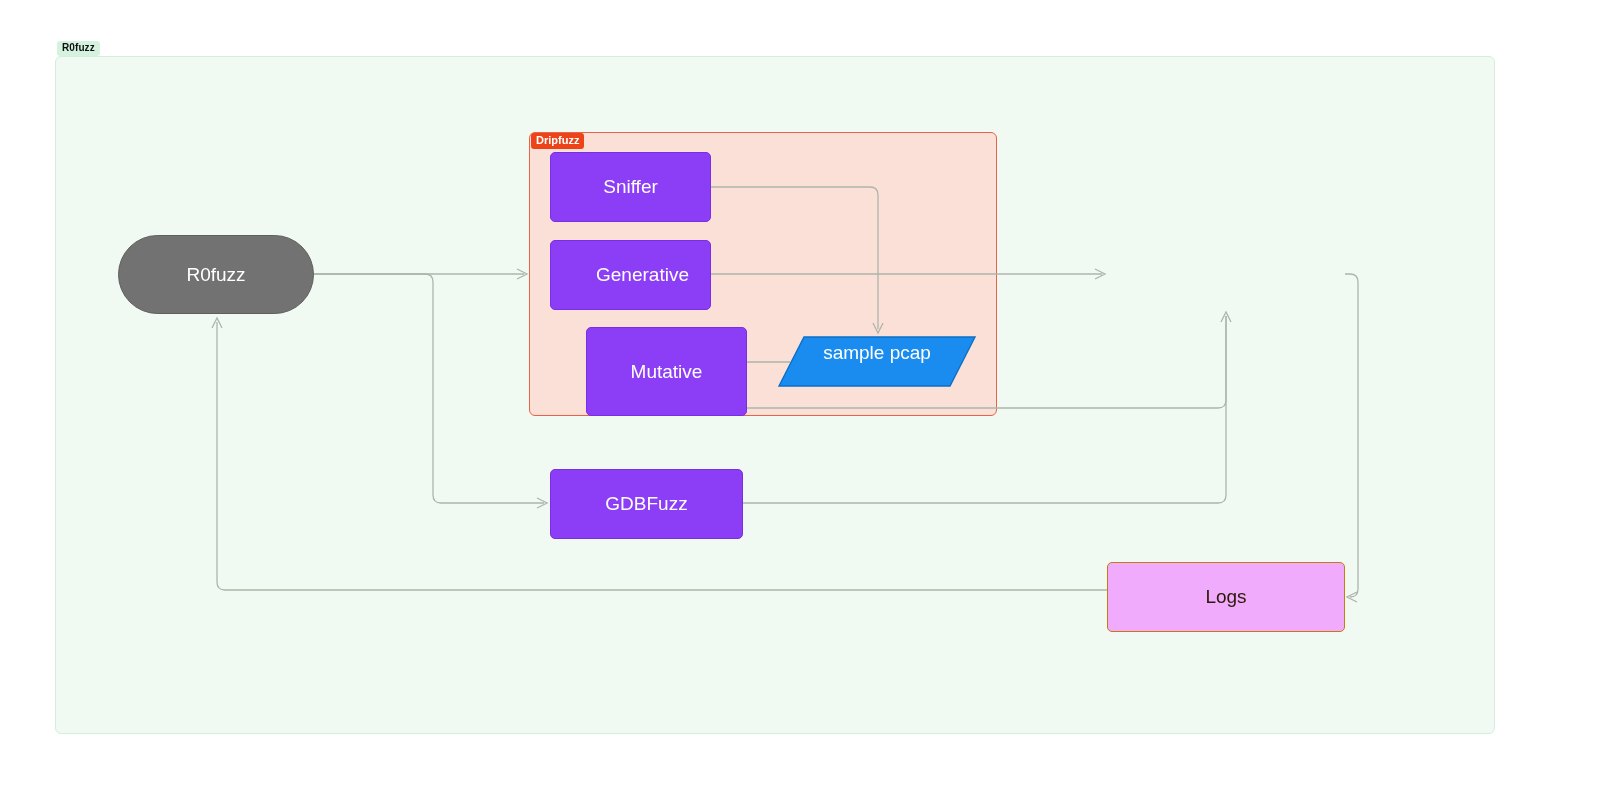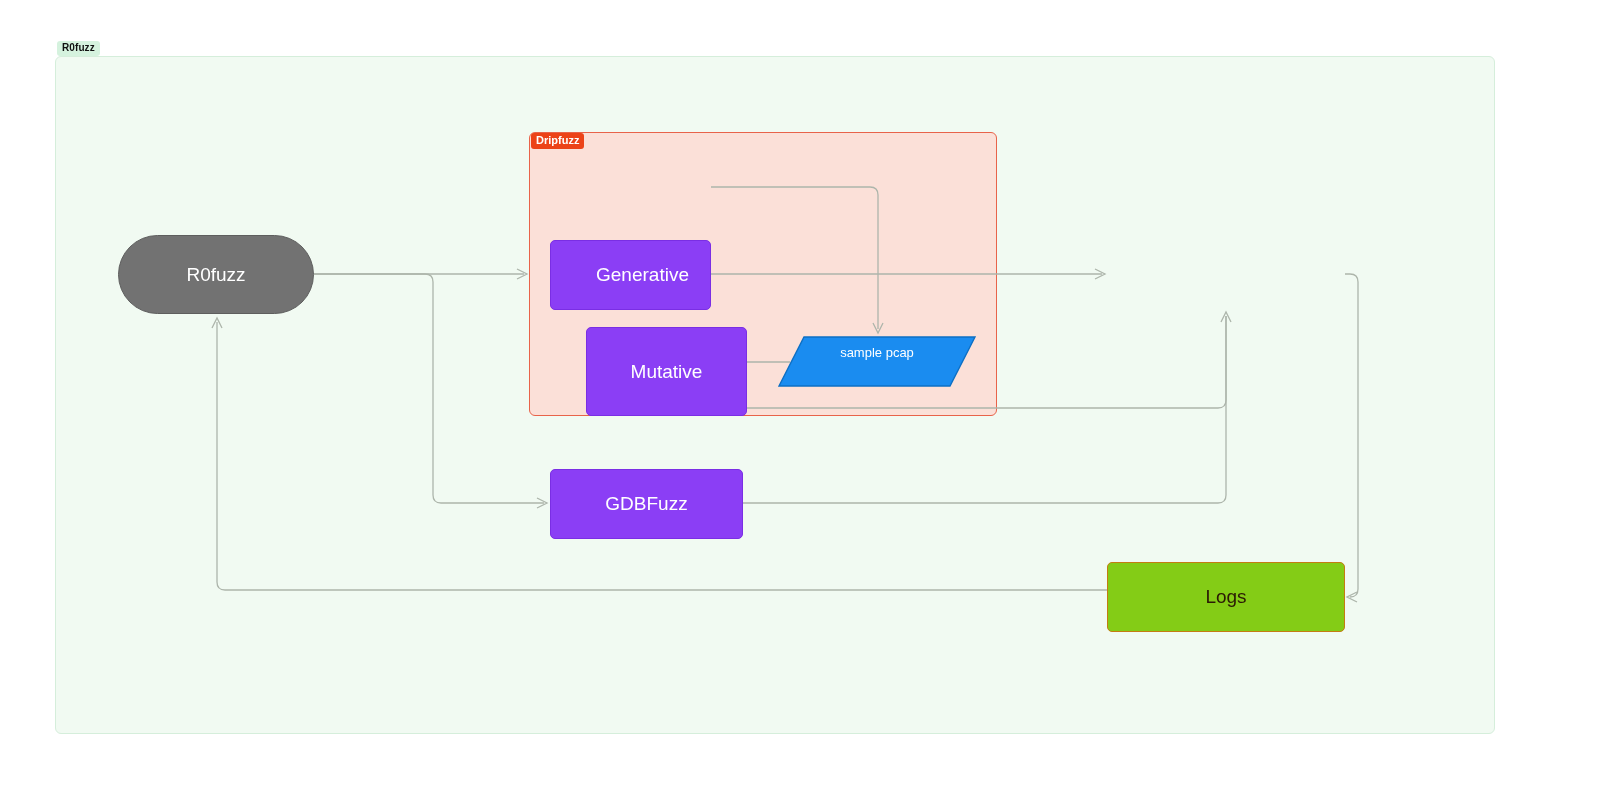--- a/index.html
+++ b/index.html
@@ -110,42 +110,42 @@
     left: 1107px; top: 239px;
     width: 238px; height: 70px;
     background: #ef4123;
     border: 1.5px solid #a33318;
     color: #ffffff;
   }
 
   .node-logs {
     left: 1107px; top: 562px;
     width: 238px; height: 70px;
-    background: #84cc16;
+    background: #f0abfc;
     border: 1.3px solid #c47c12;
     color: #2b1a05;
   }
 
   
   .node-pcap {
     position: absolute;
     left: 778px; top: 336px;
     width: 198px; height: 51px;
     z-index: 5;
   }
   .node-pcap svg { display: block; }
   .node-pcap .pcap-label {
     position: absolute;
     left: 0; top: 0;
     width: 198px; height: 33px;
     display: flex;
     align-items: center;
     justify-content: center;
     color: #ffffff;
-    font-size: 13px;
+    font-size: 19px;
     pointer-events: none;
   }
 
   
   #edges {
     position: absolute;
     left: 0; top: 0;
     width: 1600px; height: 810px;
     z-index: 2;
   }
@@ -197,20 +197,23 @@
     <path class="arrowhead" d="M 1357,592 L 1347,597 L 1357,602"></path>
 
     <path d="M 1107,590 L 225,590 Q 217,590 217,582 L 217,322"></path>
     <path class="arrowhead" d="M 212,328 L 217,318 L 222,328"></path>
   </svg>
 
   <div class="node node-r0fuzz">
     <span>R0fuzz</span>
   </div>
 
+  <div class="node node-purple node-sniffer">
+    <span>Sniffer</span>
+  </div>
 
   <div class="node node-purple node-generative">
     <span>Generative</span>
   </div>
 
   <div class="node node-purple node-mutative">
     <span>Mutative</span>
   </div>
 
   <div class="node-pcap">

